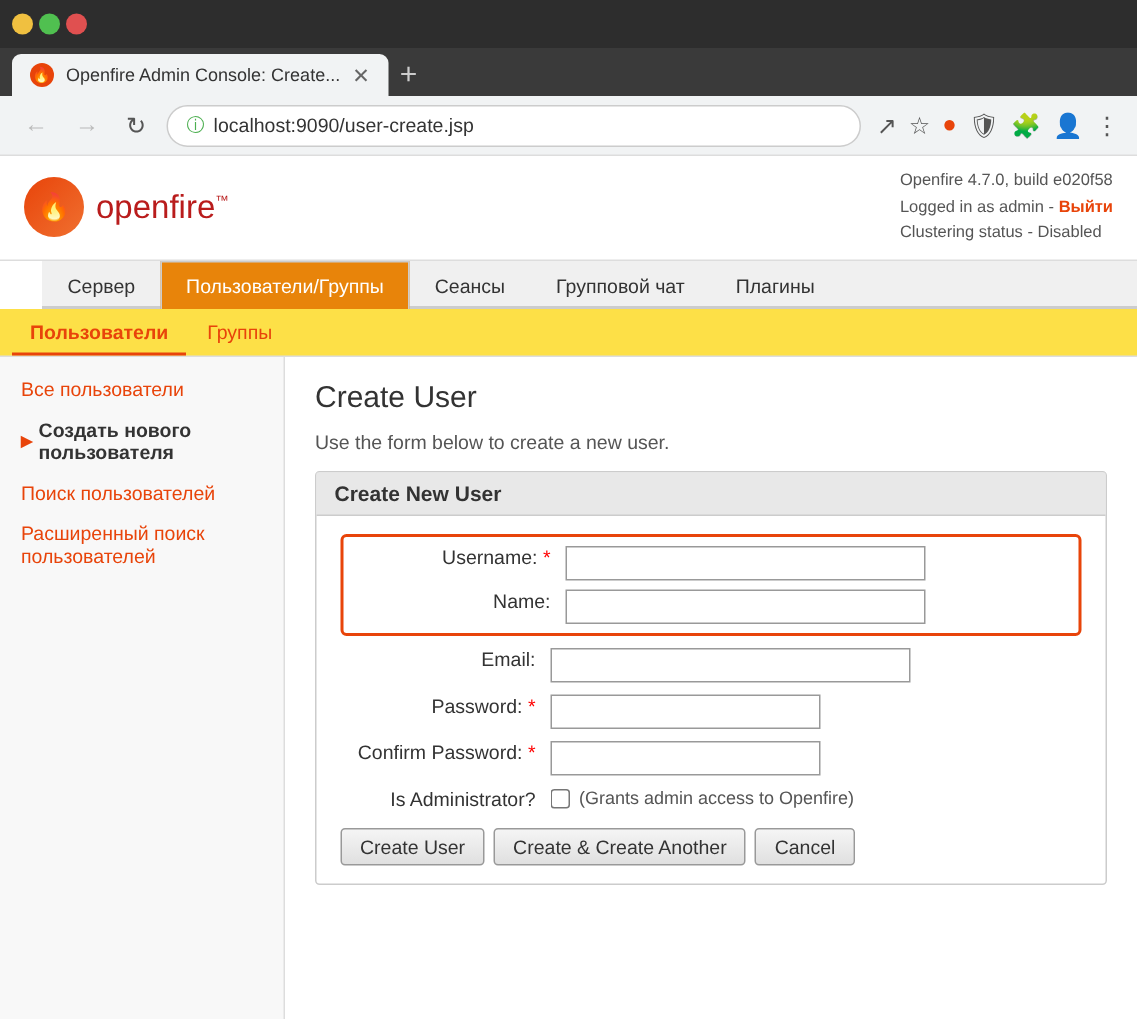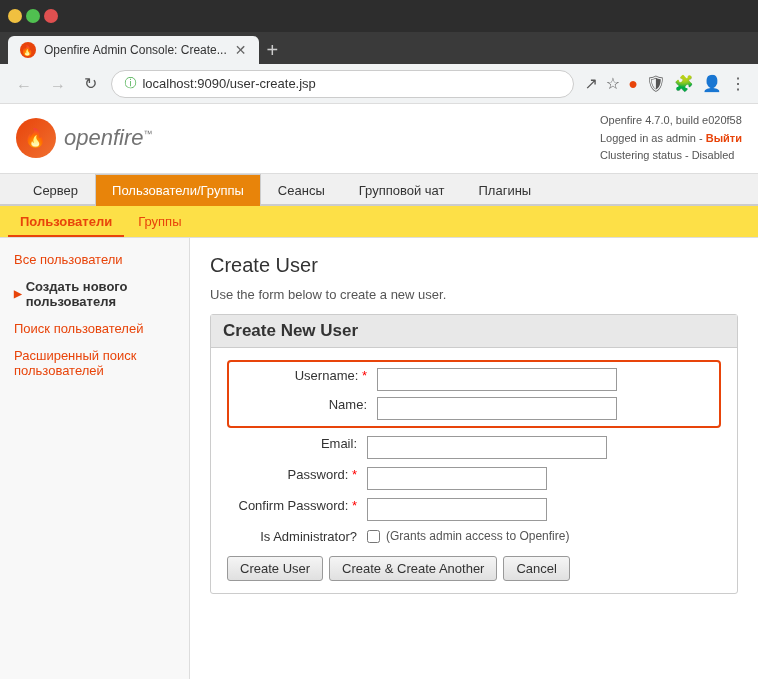--- a/index.html
+++ b/index.html
@@ -91,31 +91,32 @@
       justify-content: space-between;
     }
     .logo { display: flex; align-items: center; gap: 8px; }
     .logo-flame {
       width: 40px; height: 40px;
       background: linear-gradient(135deg, #e8440a, #f07030);
       border-radius: 50%;
       display: flex; align-items: center; justify-content: center;
       color: white; font-size: 18px;
     }
-    .logo-text { font-size: 22px; color: #737373; font-style: italic; }
+    .logo-text { font-size: 22px; color: #b91c1c; }
     .logo-tm { font-size: 9px; vertical-align: super; }
     .header-info { text-align: left; font-size: 11px; color: #555; line-height: 1.6; }
     .header-info a { color: #e8440a; text-decoration: none; font-weight: bold; }
 
     
     .main-nav {
       background: #f0f0f0;
       border-bottom: 2px solid #ccc;
       display: flex;
-      padding: 0 16px;
+      padding: 0 0;
+      margin-left: 28px;
     }
     .nav-item {
       padding: 8px 16px;
       font-size: 13px;
       color: #333;
       cursor: pointer;
       border: 1px solid transparent;
       border-bottom: none;
       margin-bottom: -2px;
       text-decoration: none;
@@ -191,21 +192,21 @@
     .form-description { font-size: 13px; color: #555; margin-bottom: 12px; }
 
     
     .form-section {
       border: 1px solid #ccc;
       border-radius: 3px;
     }
     .form-section-header {
       background: #e8e8e8;
       padding: 6px 12px;
-      font-size: 17px;
+      font-size: 14px;
       font-weight: bold;
       color: #333;
       border-bottom: 1px solid #ccc;
     }
     .form-body { padding: 12px 16px; }
 
     .form-row {
       display: flex;
       margin-bottom: 8px;
     }

